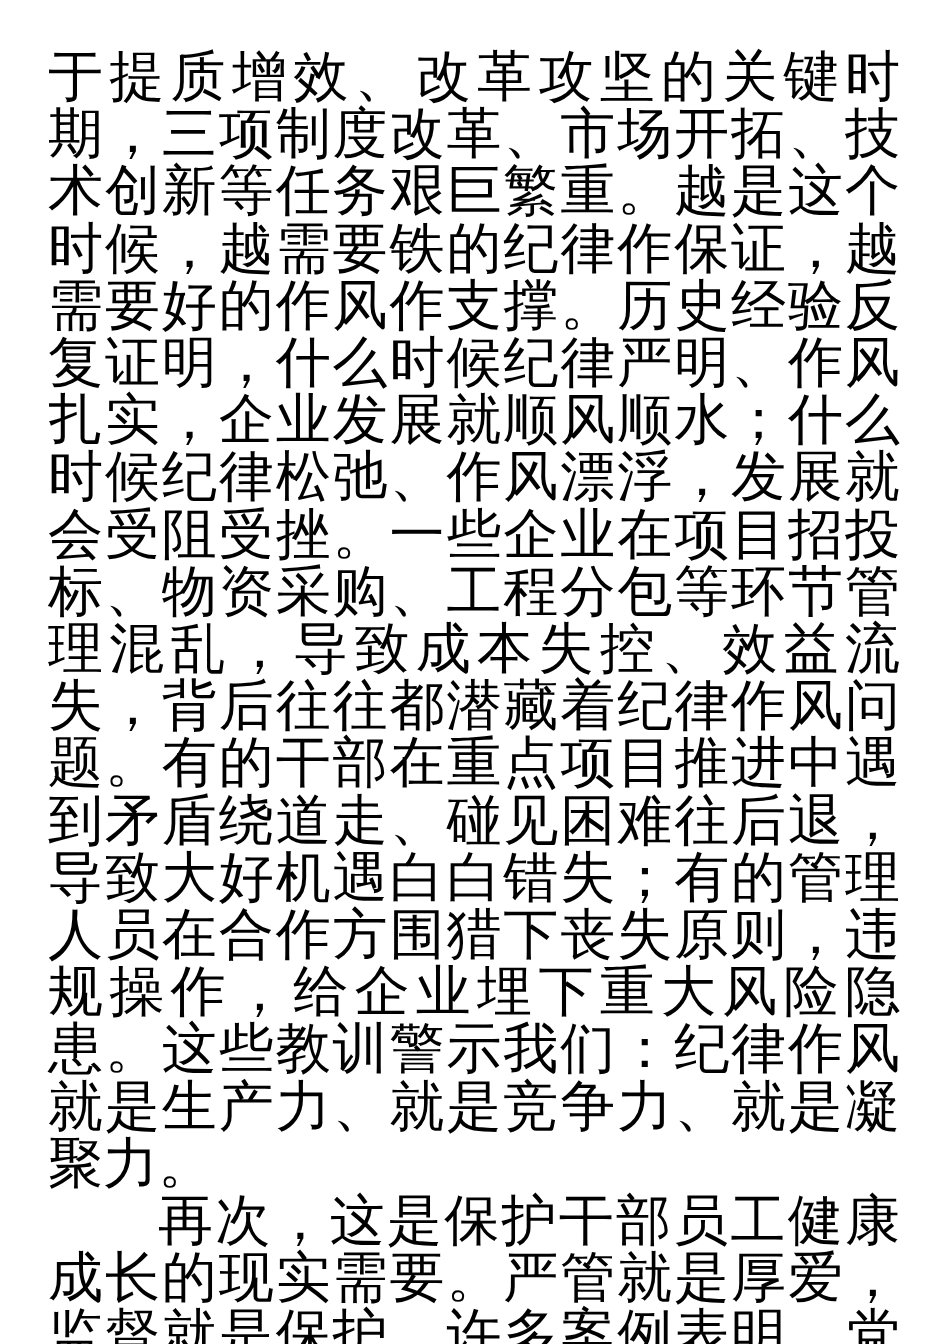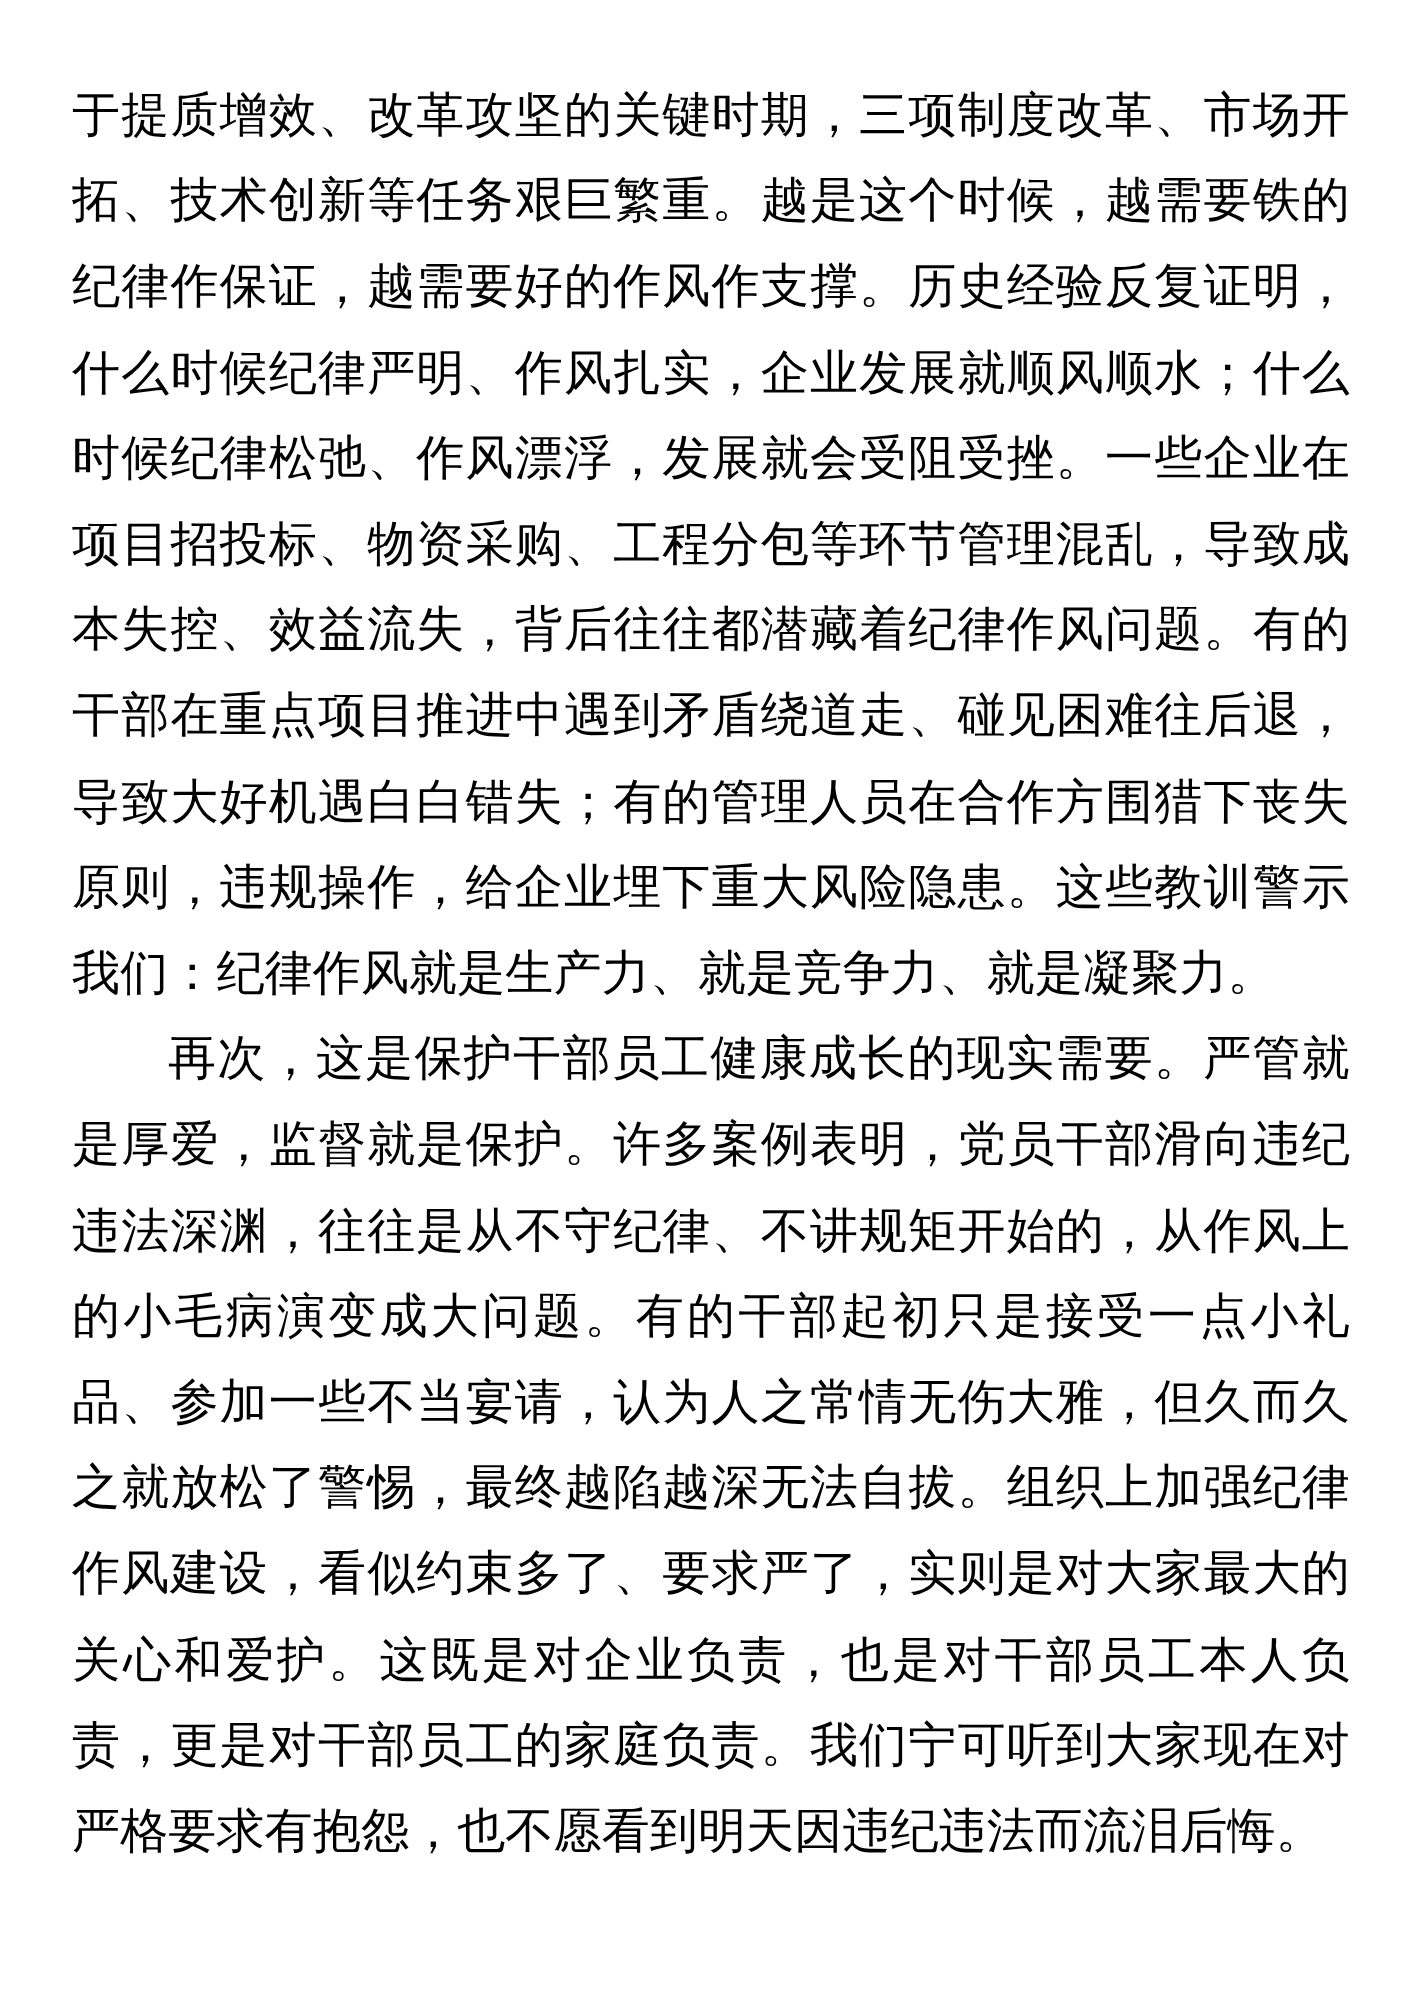--- a/index.html
+++ b/index.html
@@ -20,21 +20,21 @@
   }
   .content {
     position: absolute;
     left: 48px;
     top: 48px;
     width: 852px;
   }
   .para {
     margin: 0;
     padding: 0;
-    font-size: 32px;
+    font-size: 55px;
     line-height: 57.2px;
     color: #000000;
     text-align: justify;
     text-justify: inter-ideograph;
     text-indent: 0;
     letter-spacing: 0.1px;
     font-weight: 400;
     -webkit-font-smoothing: antialiased;
   }
   .para.indent {

